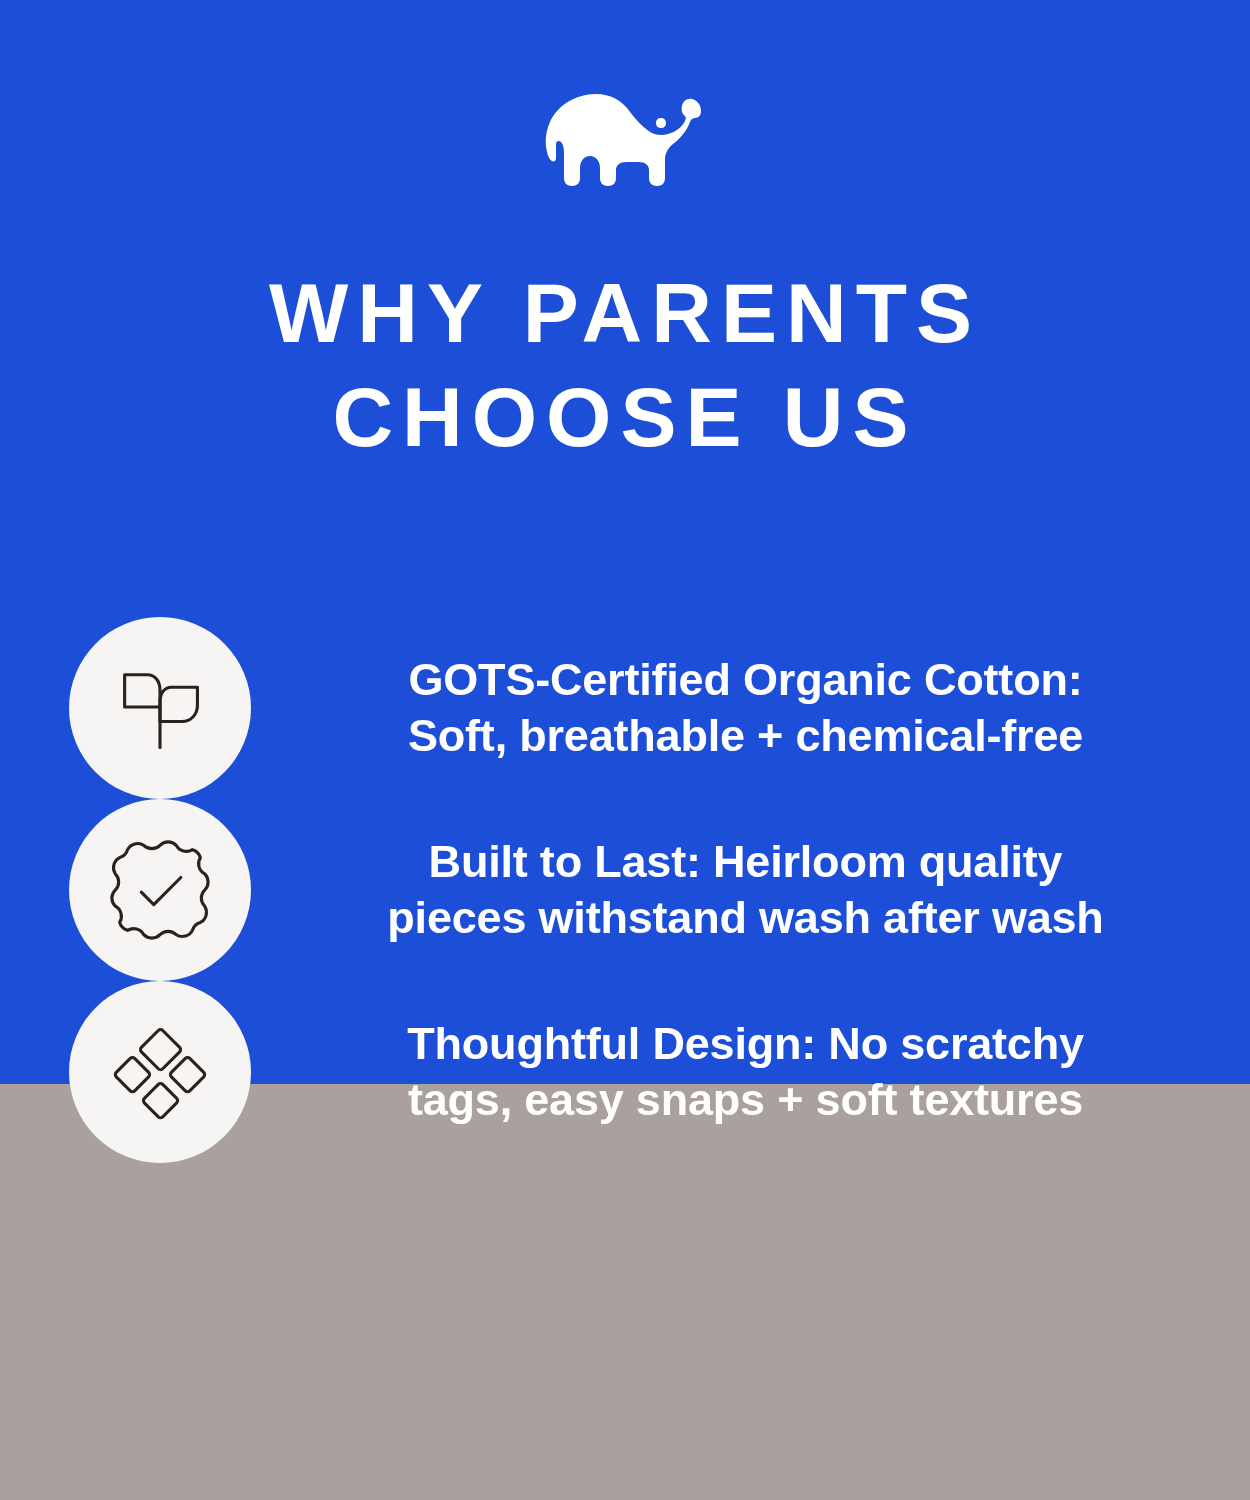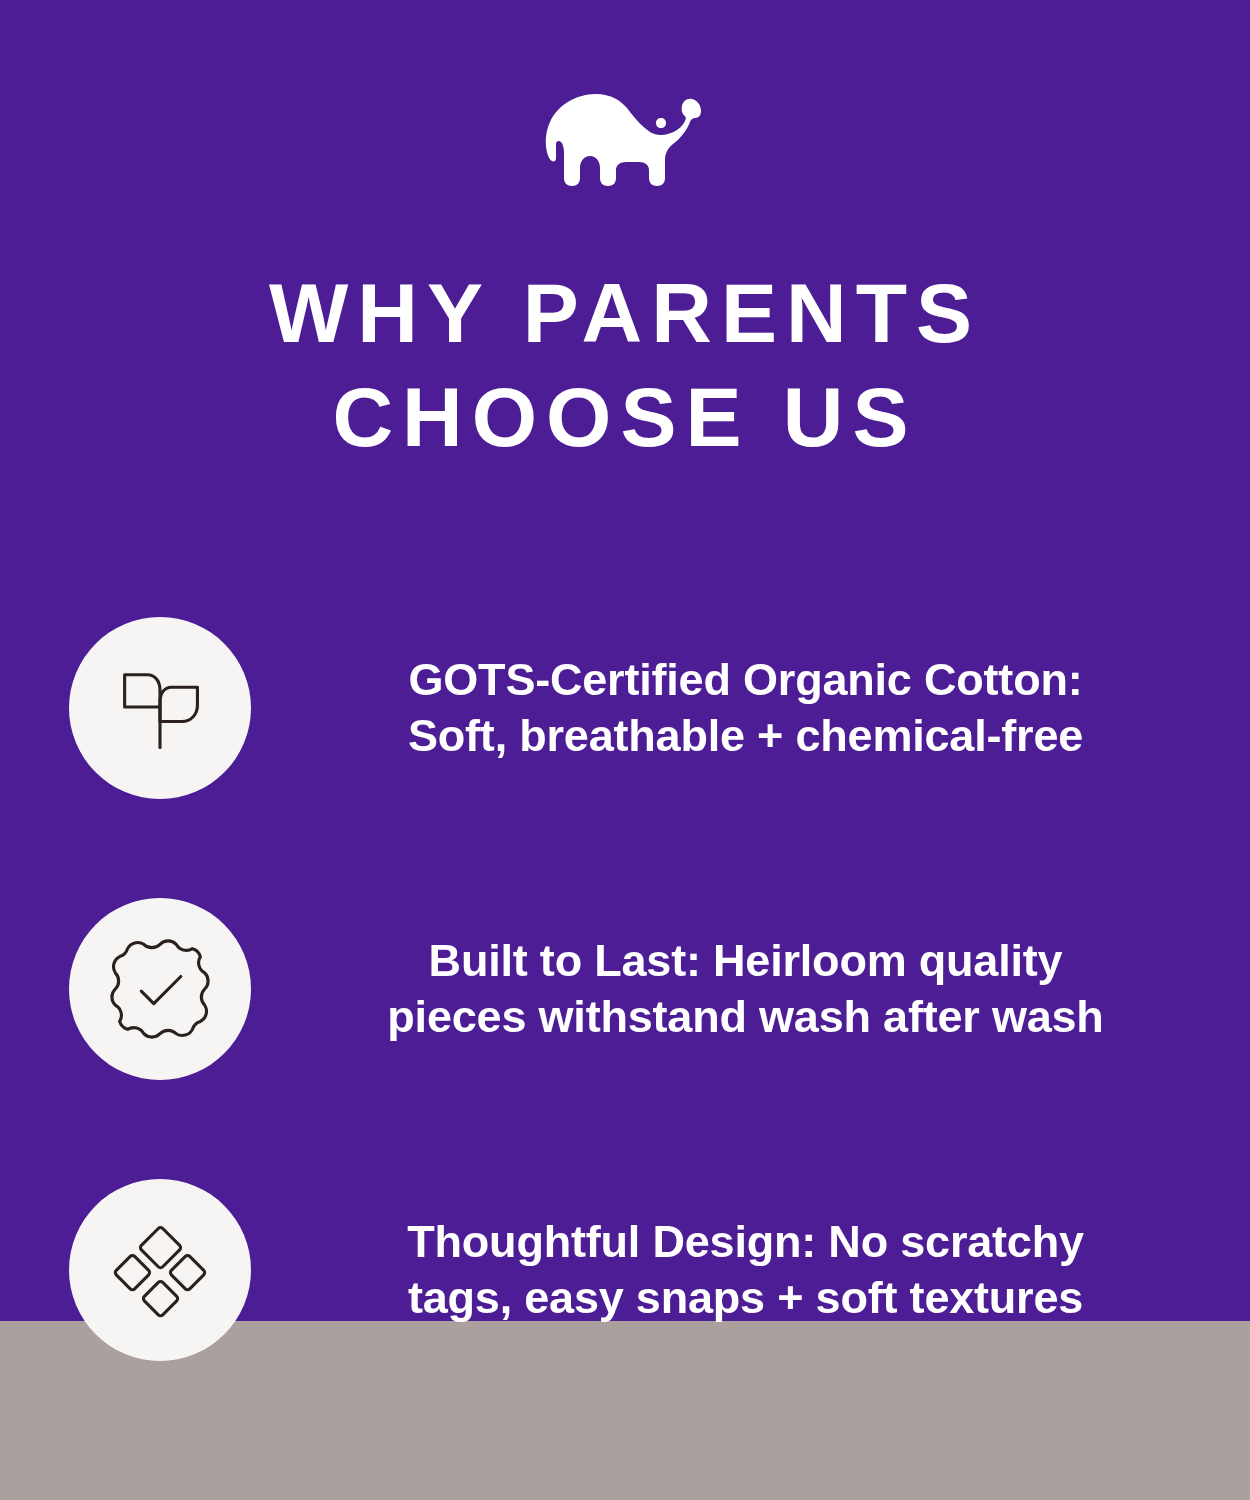--- a/index.html
+++ b/index.html
@@ -11,22 +11,22 @@
     width: 1250px;
     height: 1500px;
     background: #aaa09e;
     font-family: "Liberation Sans", sans-serif;
     overflow: hidden;
   }
 
   .poster {
     position: relative;
     width: 1250px;
-    height: 1321px;
-    background: #4c1d95;
+    height: 1084px;
+    background: #1d4ed8;
     box-sizing: border-box;
     display: flex;
     flex-direction: column;
     align-items: center;
   }
 
   
   .logo-wrap {
     margin-top: 78px;
     width: 180px;
@@ -55,21 +55,20 @@
     text-transform: uppercase;
     white-space: pre-line;
   }
 
   
   .features {
     margin-top: 92px;
     width: 1250px;
     display: flex;
     flex-direction: column;
-    gap: 99px;
   }
   .feature-row {
     display: flex;
     align-items: center;
     width: 1250px;
   }
   .icon-badge {
     flex: 0 0 auto;
     width: 182px;
     height: 182px;

